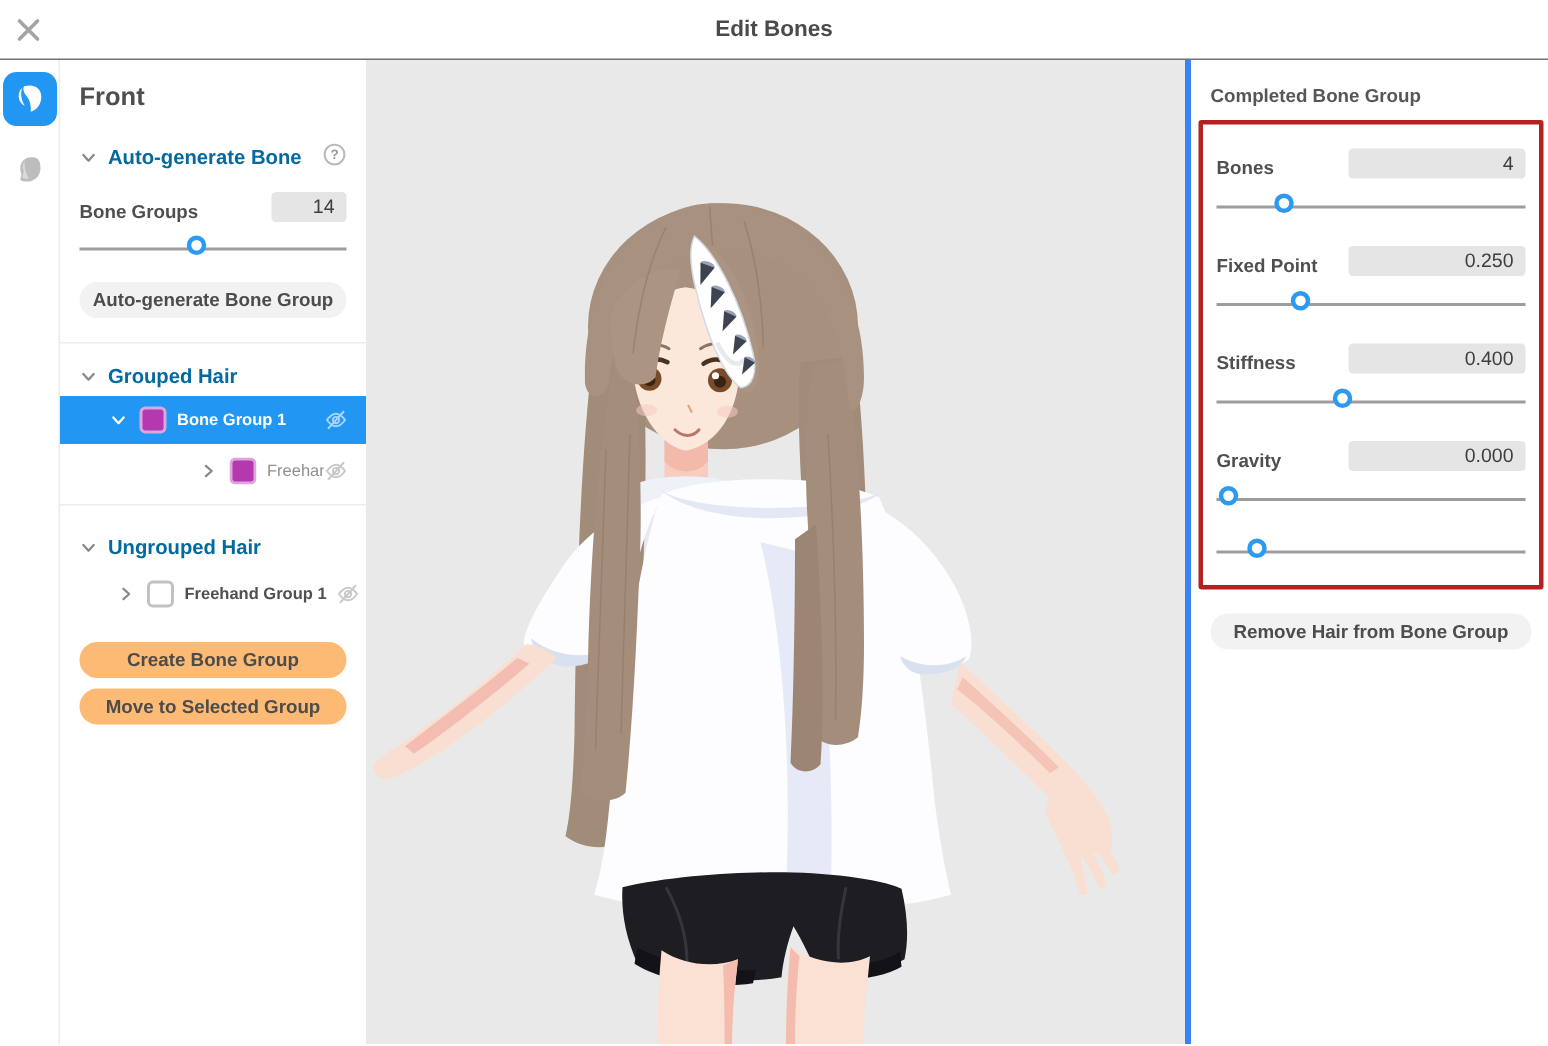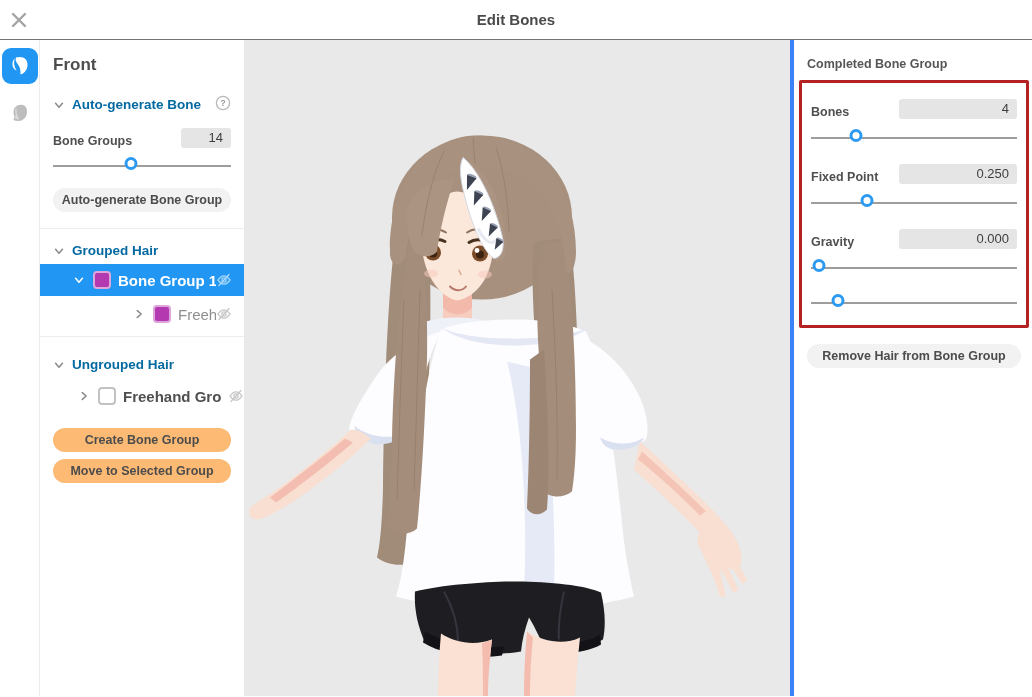--- a/index.html
+++ b/index.html
@@ -23,21 +23,21 @@
   .value-box{background:#e5e5e5;border-radius:3px;height:20px;line-height:20px;text-align:right;padding:0 8px;min-width:50px;font-weight:normal;font-size:13px;color:#3e3e3e;}
   .slider{position:relative;height:18px;margin:9px 13px 0;}
   .slider .track{position:absolute;left:0;right:0;top:8px;height:2px;background:#9d9d9d;}
   .slider .handle{position:absolute;top:0;width:13px;height:13px;border:3px solid #2d9af2;border-radius:50%;background:#fff;transform:translateX(-50%);cursor:pointer;}
   .pill{display:block;border:none;border-radius:12px;height:24px;line-height:24px;font-weight:bold;font-size:12.5px;color:#4c4c4c;cursor:pointer;padding:0 8px;text-align:center;}
   .pill.light{background:#f2f2f2;}
   .pill.gray{background:#fdba74;}
   .left-panel .pill{margin:13px 13px 0;width:178px;}
   .left-panel .pill + .pill{margin-top:7px;}
   .divider{height:1px;background:#ececec;margin-top:16px;}
-  .tree-row{height:32px;display:flex;align-items:center;font-weight:bold;font-size:15px;color:#4f4f4f;margin-top:2px;}
+  .tree-row{height:32px;display:flex;align-items:center;font-weight:bold;font-size:11px;color:#4f4f4f;margin-top:2px;}
   .tree-row .chev{flex:none;display:flex;color:#8a8a8a;}
   .tree-row.selected{background:#2196f3;color:#fff;margin-top:6px;}
   .tree-row.selected .chev{color:#fff;}
   .swatch{width:18px;height:18px;border-radius:4px;border:2px solid rgba(255,255,255,.55);flex:none;margin:0 7px 0 8px;}
   .swatch.empty{background:#fff;border:2px solid #c2c2c2;}
   .row-label{white-space:nowrap;overflow:hidden;}
   .tree-row .eye{margin-left:auto;margin-right:12px;display:flex;color:#c9c9c9;flex:none;}
   .tree-row.selected .eye{color:#a6d6fa;}
   .tree-row .eye.inline{margin-left:6px;margin-right:0;}
   .tree-row.child{font-weight:normal;color:#8f8f8f;}
@@ -318,20 +318,30 @@
           <div class="field-row">
             <span>Fixed Point</span>
             <span class="value-box">0.250</span>
           </div>
           <div class="slider">
             <div class="track"></div>
             <div class="handle" style="left: 27%;"></div>
           </div>
         </div>
 
+        <div class="sgroup">
+          <div class="field-row">
+            <span>Stiffness</span>
+            <span class="value-box">0.400</span>
+          </div>
+          <div class="slider">
+            <div class="track"></div>
+            <div class="handle" style="left: 41%;"></div>
+          </div>
+        </div>
 
         <div class="sgroup">
           <div class="field-row">
             <span>Gravity</span>
             <span class="value-box">0.000</span>
           </div>
           <div class="slider">
             <div class="track"></div>
             <div class="handle" style="left: 4%;"></div>
           </div>

